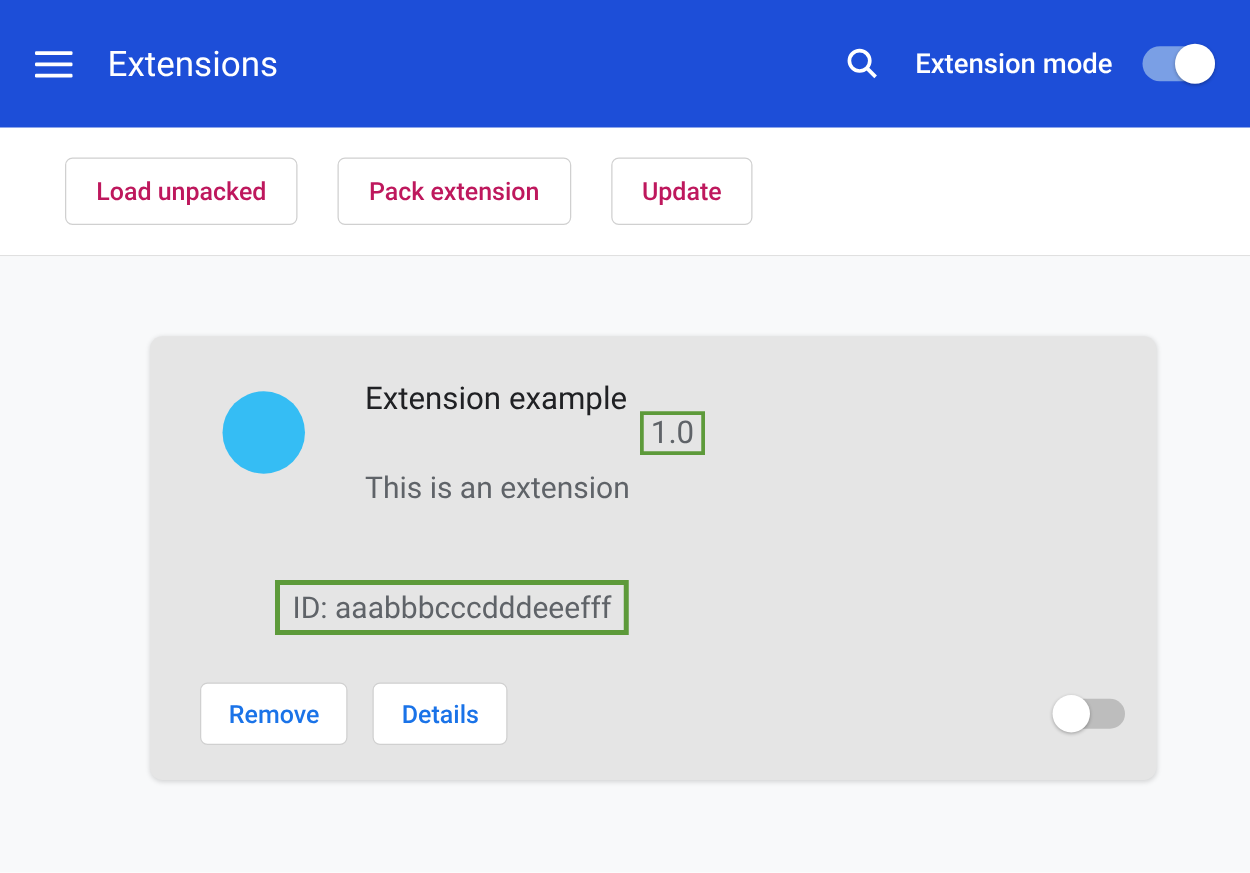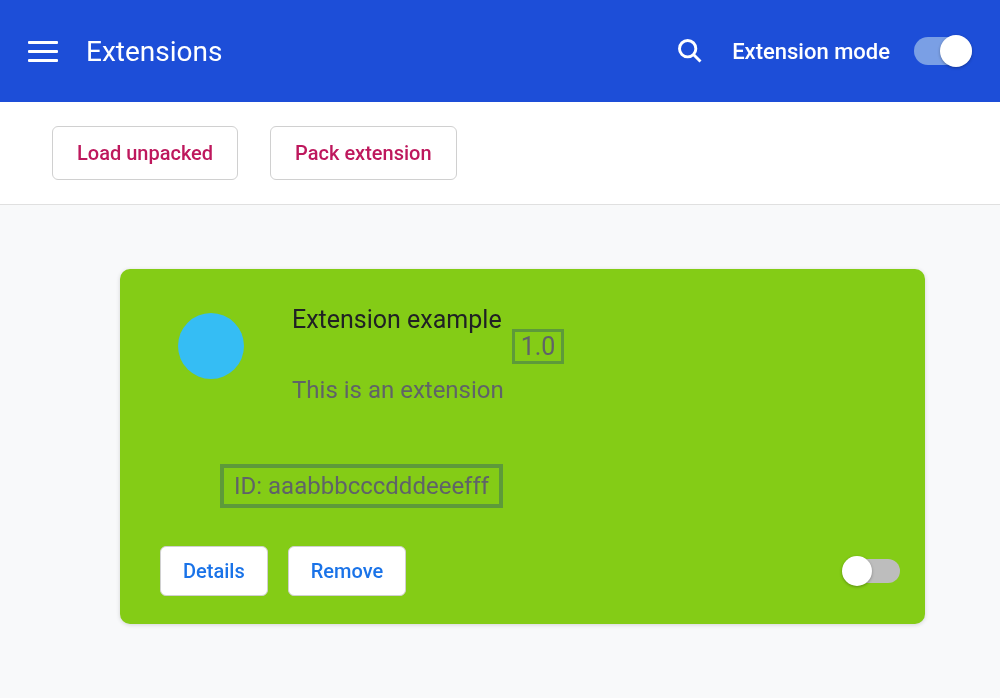--- a/index.html
+++ b/index.html
@@ -91,21 +91,21 @@
       font-weight: 500;
       color: #be185d;
       cursor: pointer;
     }
     .content {
       background: #f8f9fa;
       padding: 64px 120px 0 120px;
       height: calc(100% - 102px - 103px);
     }
     .card {
-      background: #84cc16;
+      background: #e5e5e5;
       border-radius: 10px;
       box-shadow: 0 1px 4px rgba(0,0,0,0.15);
       padding: 36px 25px 28px 40px;
       width: 805px;
     }
     .card-top {
       display: flex;
       gap: 48px;
       margin-bottom: 60px;
     }
@@ -208,20 +208,21 @@
   </div>
   <div class="dev-mode-label">Extension mode</div>
   <div class="toggle on">
     <div class="knob"></div>
   </div>
 </div>
 
 <div class="toolbar">
   <button class="btn">Load unpacked</button>
   <button class="btn">Pack extension</button>
+  <button class="btn">Update</button>
 </div>
 
 <div class="content">
   <div class="card">
     <div class="card-top">
       <div class="ext-icon"></div>
       <div class="ext-info">
         <div class="ext-name-row">
           <span class="ext-name">Extension example</span>
           <span class="version-box">
@@ -230,20 +231,20 @@
         </div>
         <div class="ext-desc">This is an extension</div>
       </div>
     </div>
     <div class="id-row">
       <div class="id-box">
         <span class="id-text">ID: aaabbbcccdddeeefff</span>
       </div>
     </div>
     <div class="card-bottom">
+      <button class="card-btn">Remove</button>
       <button class="card-btn">Details</button>
-      <button class="card-btn">Remove</button>
       <div class="card-toggle">
         <div class="knob"></div>
       </div>
     </div>
   </div>
 </div>
 
 </body></html>

